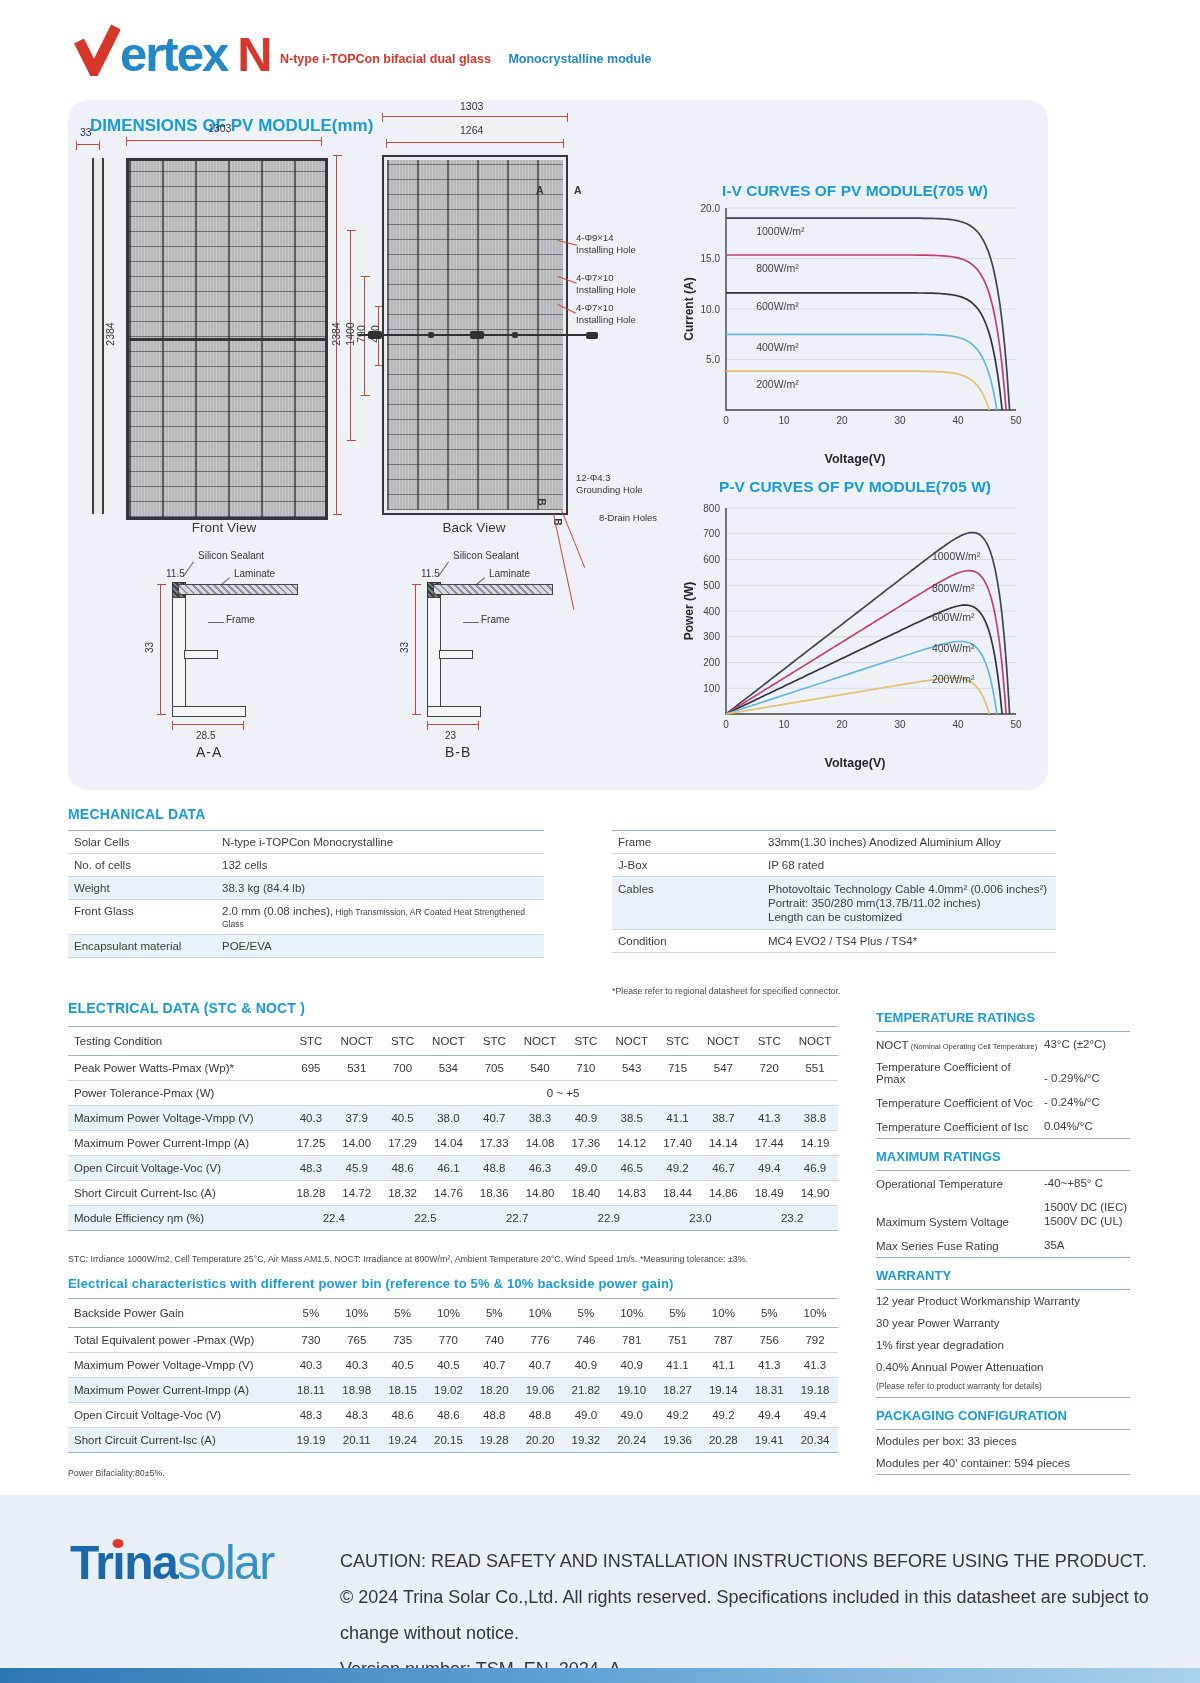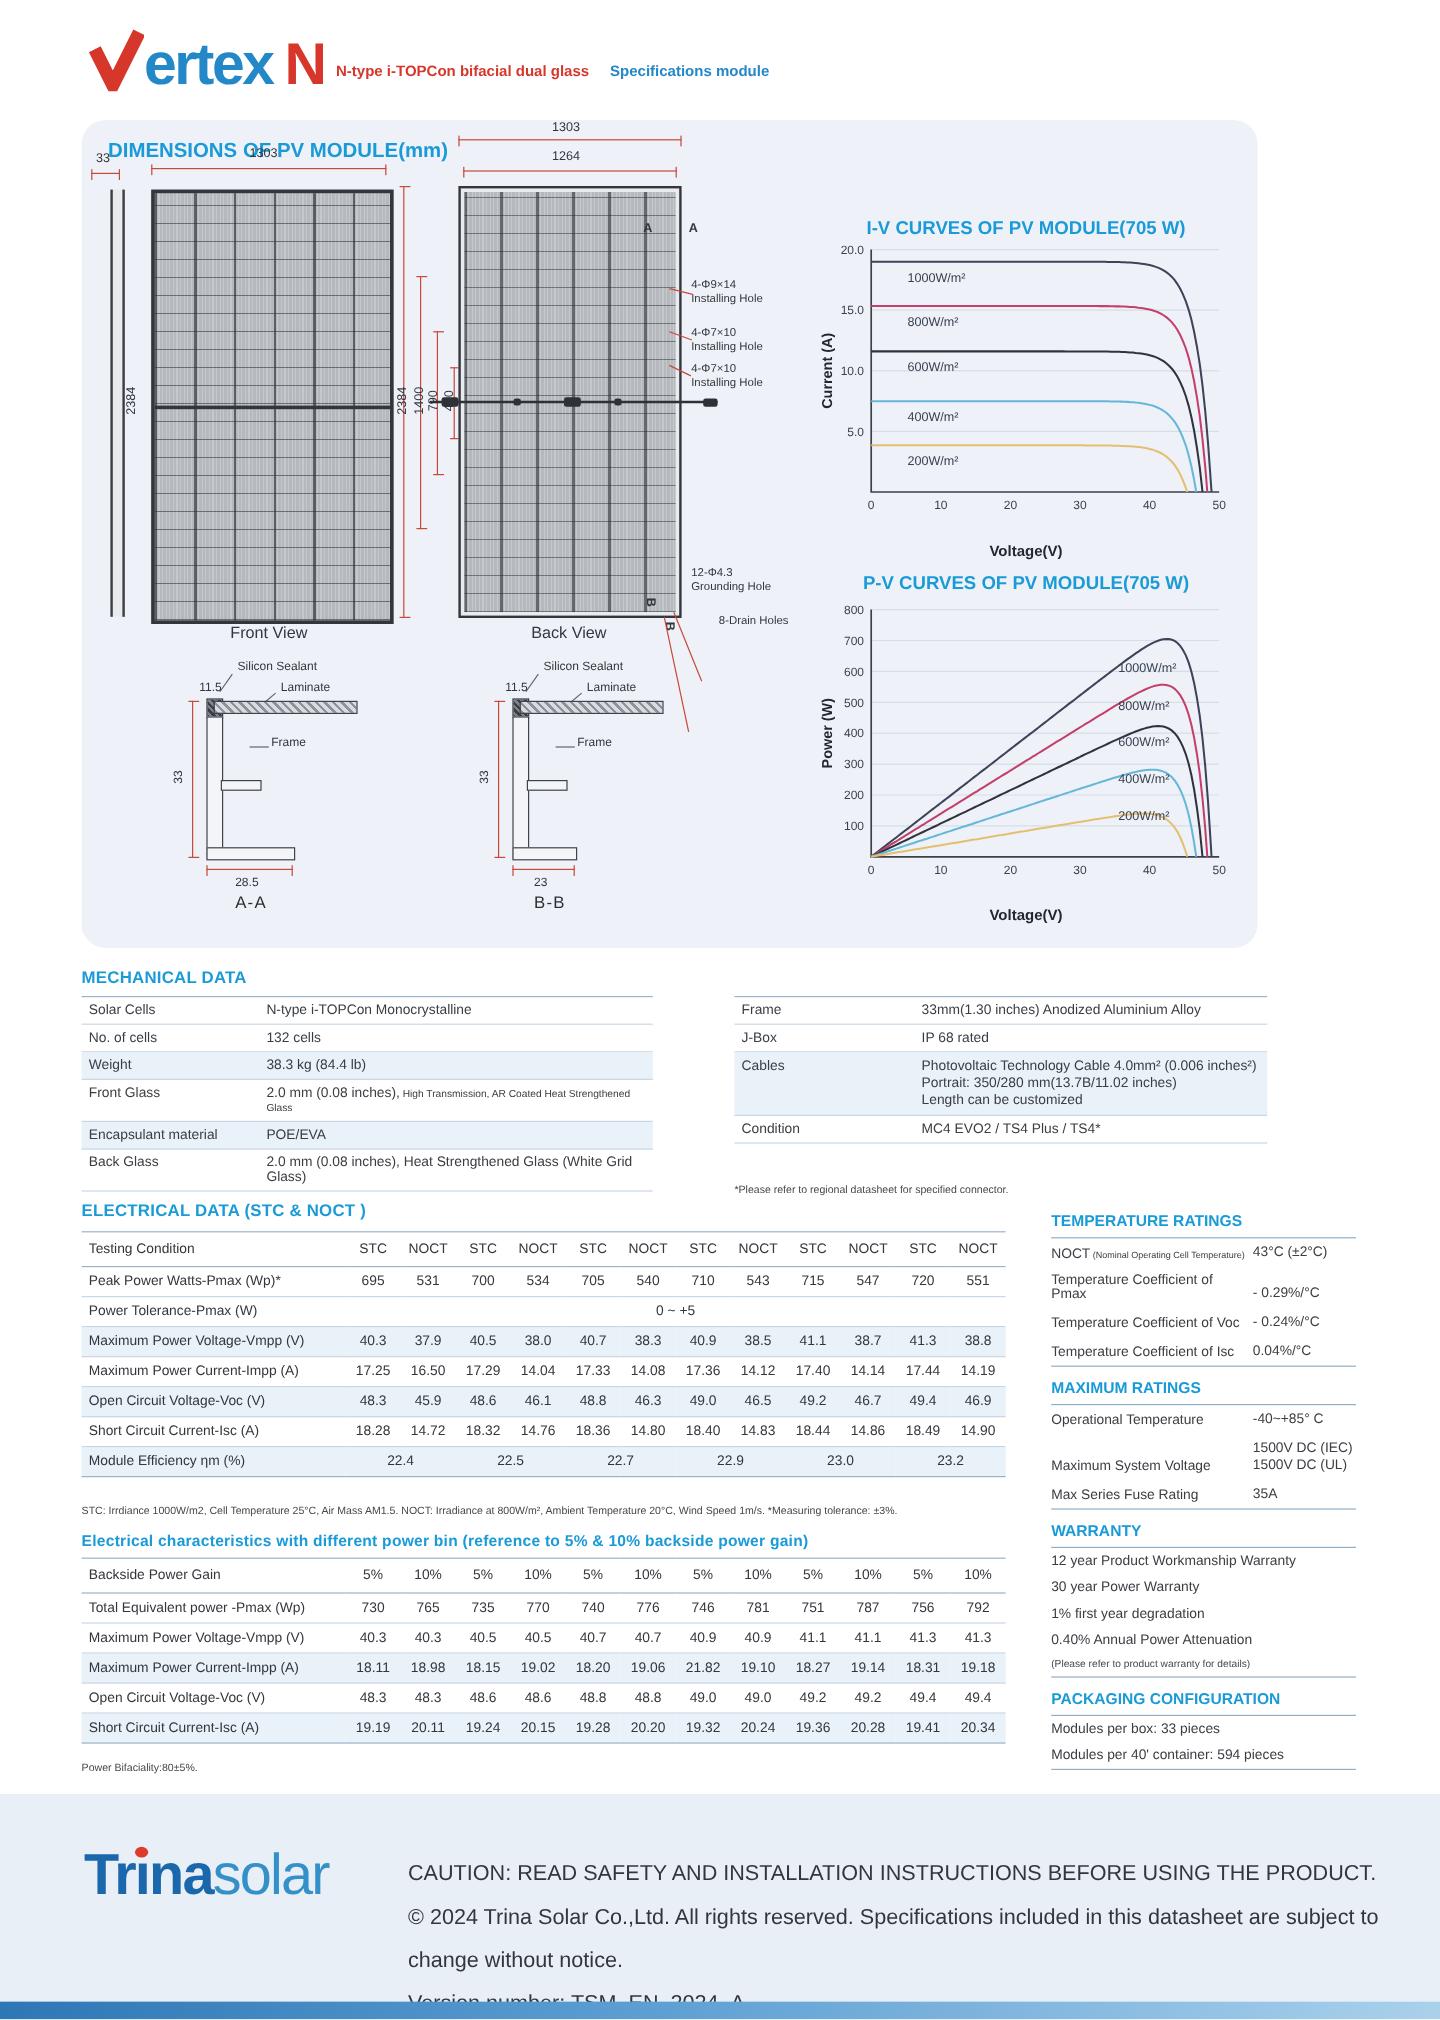--- a/index.html
+++ b/index.html
@@ -112,21 +112,21 @@
 
   <div id="brand">
     <svg class="vcheck" viewBox="0 0 46 52">
       <path d="M5 17 L20 47 L42 3" fill="none" stroke="#d7372b" stroke-width="11"></path>
     </svg>
     <span class="ertex">ertex</span>
     <span class="nmark">N</span>
   </div>
   <div id="subtitle">
     <span class="red">N-type i-TOPCon bifacial dual glass</span>
-    <span class="blue">Specifications module</span>
+    <span class="blue">Monocrystalline module</span>
   </div>
 
   <div id="hero">
     <div id="dims-title">DIMENSIONS OF PV MODULE(mm)</div>
 
     <div class="dimlabel" style="left:12px;top:26px;">33</div>
     <div class="dimh" style="left:8px;top:44px;width:24px;"></div>
     <div class="sideview" style="left:24px;top:58px;width:8px;height:356px;"></div>
 
     <div class="dimlabel" style="left:140px;top:22px;">1303</div>
@@ -321,24 +321,20 @@
         <div class="mvalue">38.3 kg (84.4 lb)</div>
       </div>
       <div class="mrow">
         <div class="mlabel">Front Glass</div>
         <div class="mvalue">2.0 mm (0.08 inches),<span class="msmall"> High Transmission, AR Coated Heat Strengthened Glass</span></div>
       </div>
       <div class="mrow">
         <div class="mlabel">Encapsulant material</div>
         <div class="mvalue">POE/EVA</div>
       </div>
-      <div class="mrow">
-        <div class="mlabel">Back Glass</div>
-        <div class="mvalue">2.0 mm (0.08 inches), Heat Strengthened Glass (White Grid Glass)</div>
-      </div>
     </div>
   <div id="mech-right" class="mtable" style="left:612px;top:830px;width:444px;">
       <div class="mrow">
         <div class="mlabel">Frame</div>
         <div class="mvalue">33mm(1.30 inches)  Anodized  Aluminium Alloy</div>
       </div>
       <div class="mrow">
         <div class="mlabel">J-Box</div>
         <div class="mvalue">IP 68 rated</div>
       </div>
@@ -407,21 +403,21 @@
           <td>40.9</td>
           <td>38.5</td>
           <td>41.1</td>
           <td>38.7</td>
           <td>41.3</td>
           <td>38.8</td>
         </tr>
         <tr>
           <th class="rowlabel">Maximum Power Current-Impp (A)</th>
           <td>17.25</td>
-          <td>16.50</td>
+          <td>14.00</td>
           <td>17.29</td>
           <td>14.04</td>
           <td>17.33</td>
           <td>14.08</td>
           <td>17.36</td>
           <td>14.12</td>
           <td>17.40</td>
           <td>14.14</td>
           <td>17.44</td>
           <td>14.19</td>

